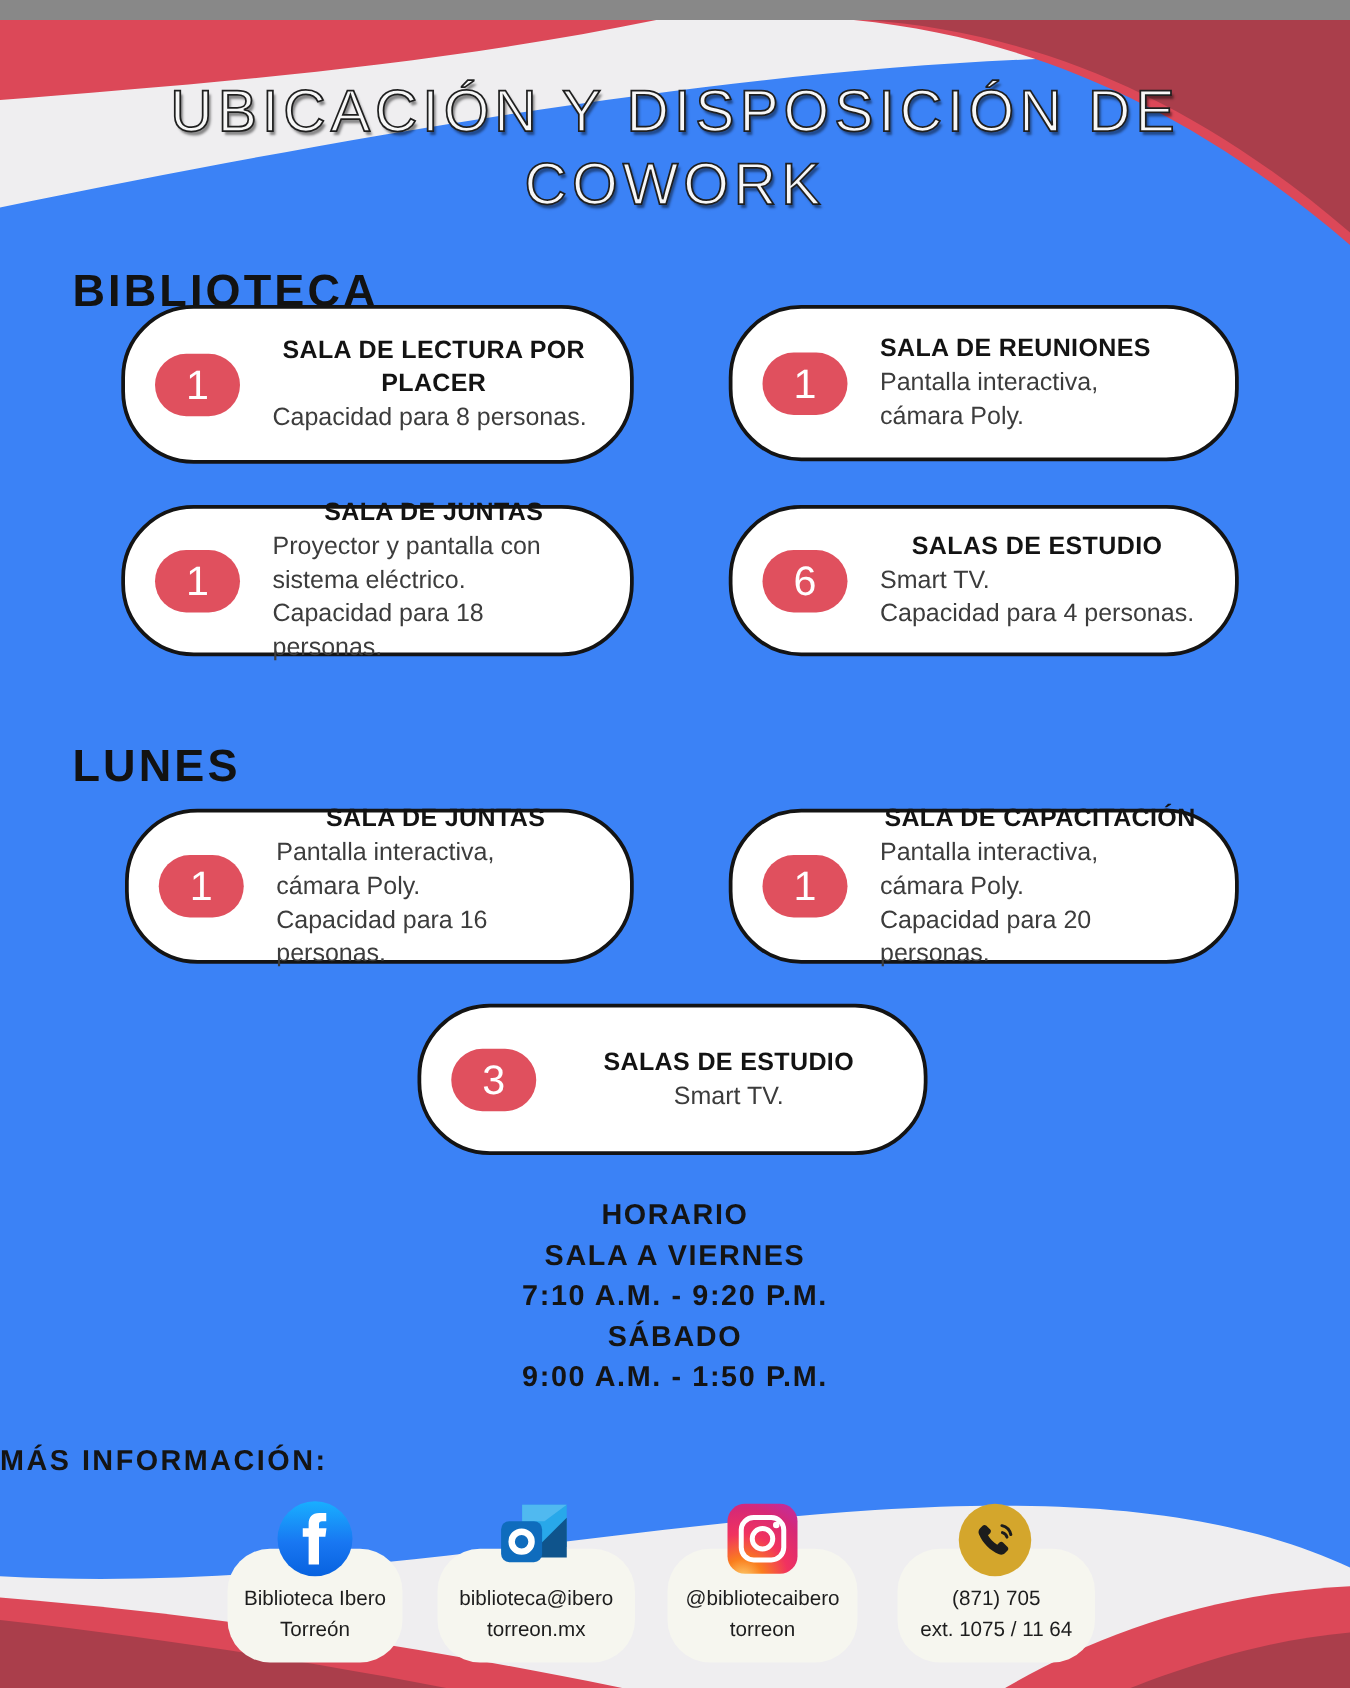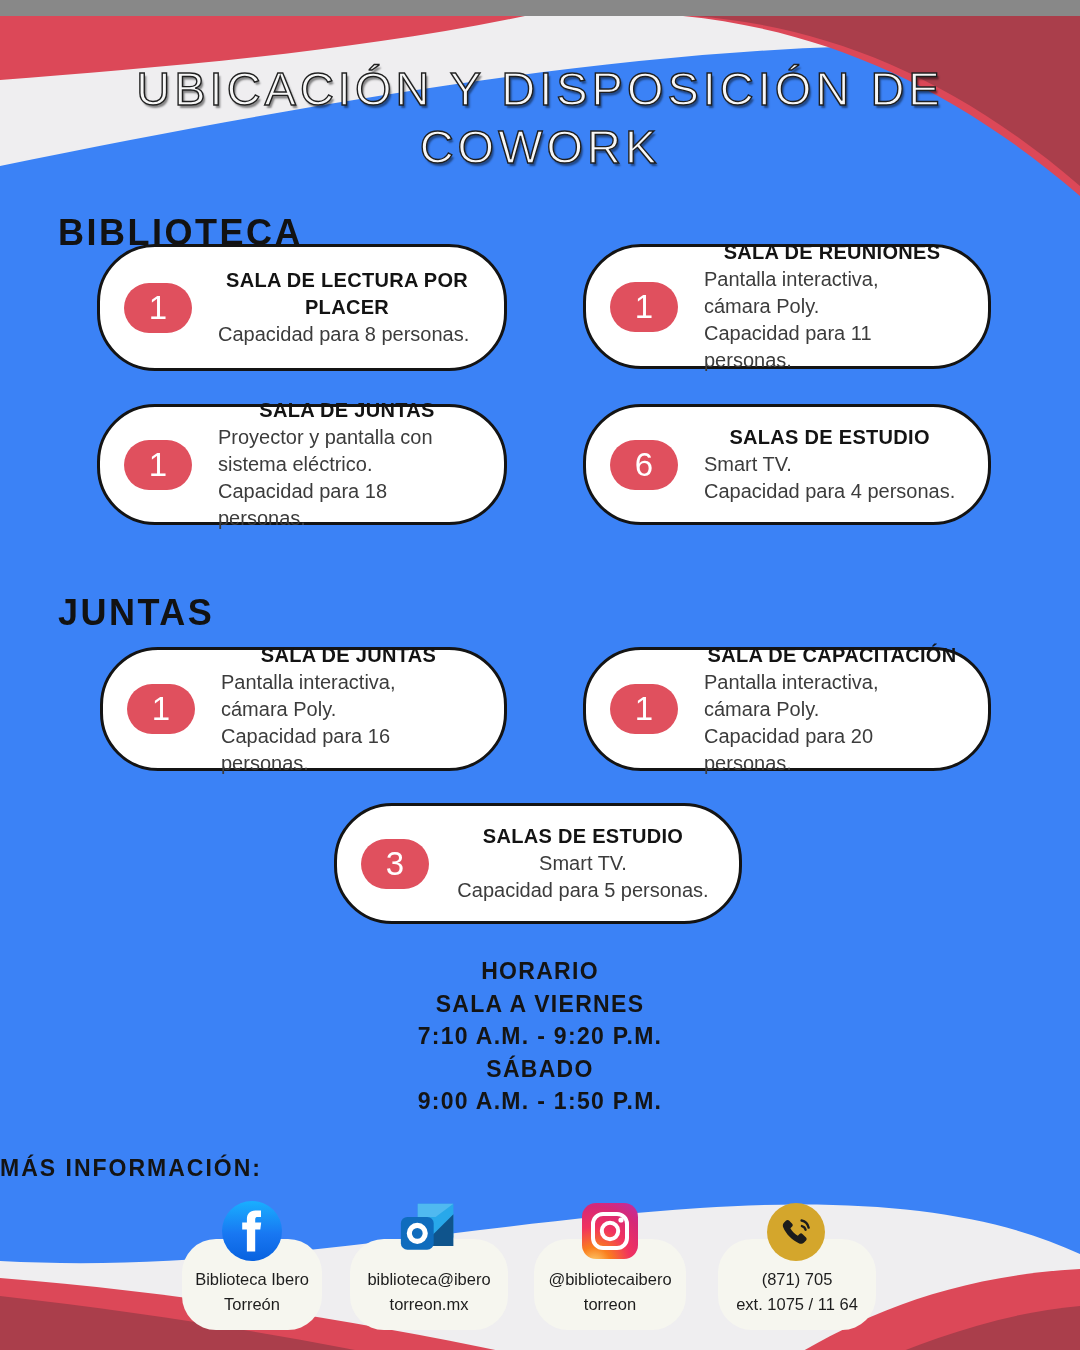--- a/index.html
+++ b/index.html
@@ -104,21 +104,20 @@
       <div>Capacidad para 8 personas.</div>
     </div>
   </div>
 
   <div class="card" style="left:583px;top:228px;width:408px;height:125px;">
     <div class="badge">1</div>
     <div class="card-text">
       <div class="card-title">SALA DE REUNIONES</div>
       <div>Pantalla interactiva,</div>
       <div>cámara Poly.</div>
-      <div>Capacidad para 11 personas.</div>
     </div>
   </div>
 
   <div class="card" style="left:97px;top:388px;width:410px;height:121px;">
     <div class="badge">1</div>
     <div class="card-text">
       <div class="card-title">SALA DE JUNTAS</div>
       <div>Proyector y pantalla con</div>
       <div>sistema eléctrico.</div>
       <div>Capacidad para 18 personas.</div>
@@ -127,21 +126,21 @@
 
   <div class="card" style="left:583px;top:388px;width:408px;height:121px;">
     <div class="badge">6</div>
     <div class="card-text">
       <div class="card-title">SALAS DE ESTUDIO</div>
       <div>Smart TV.</div>
       <div>Capacidad para 4 personas.</div>
     </div>
   </div>
 
-  <div class="section-heading" style="top:576px;">JUNTAS</div>
+  <div class="section-heading" style="top:576px;">LUNES</div>
 
   <div class="card" style="left:100px;top:631px;width:407px;height:124px;">
     <div class="badge">1</div>
     <div class="card-text">
       <div class="card-title">SALA DE JUNTAS</div>
       <div>Pantalla interactiva,</div>
       <div>cámara Poly.</div>
       <div>Capacidad para 16 personas.</div>
     </div>
   </div>
@@ -154,21 +153,20 @@
       <div>cámara Poly.</div>
       <div>Capacidad para 20 personas.</div>
     </div>
   </div>
 
   <div class="card center-text" style="left:334px;top:787px;width:408px;height:121px;">
     <div class="badge">3</div>
     <div class="card-text">
       <div class="card-title">SALAS DE ESTUDIO</div>
       <div>Smart TV.</div>
-      <div>Capacidad para 5 personas.</div>
     </div>
   </div>
 
   <div class="horario">
     <div>HORARIO</div>
     <div>SALA A VIERNES</div>
     <div>7:10 A.M. - 9:20 P.M.</div>
     <div>SÁBADO</div>
     <div>9:00 A.M. - 1:50 P.M.</div>
   </div>

